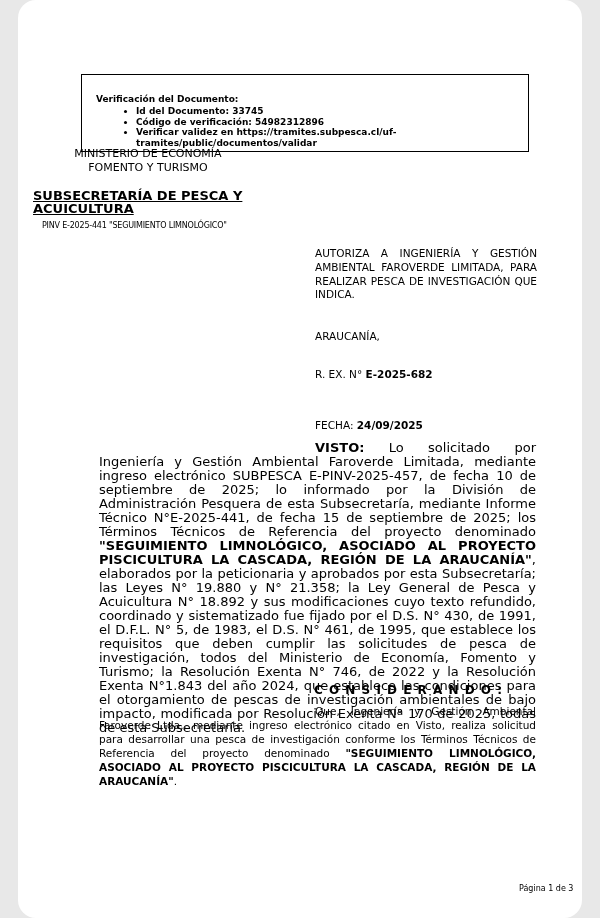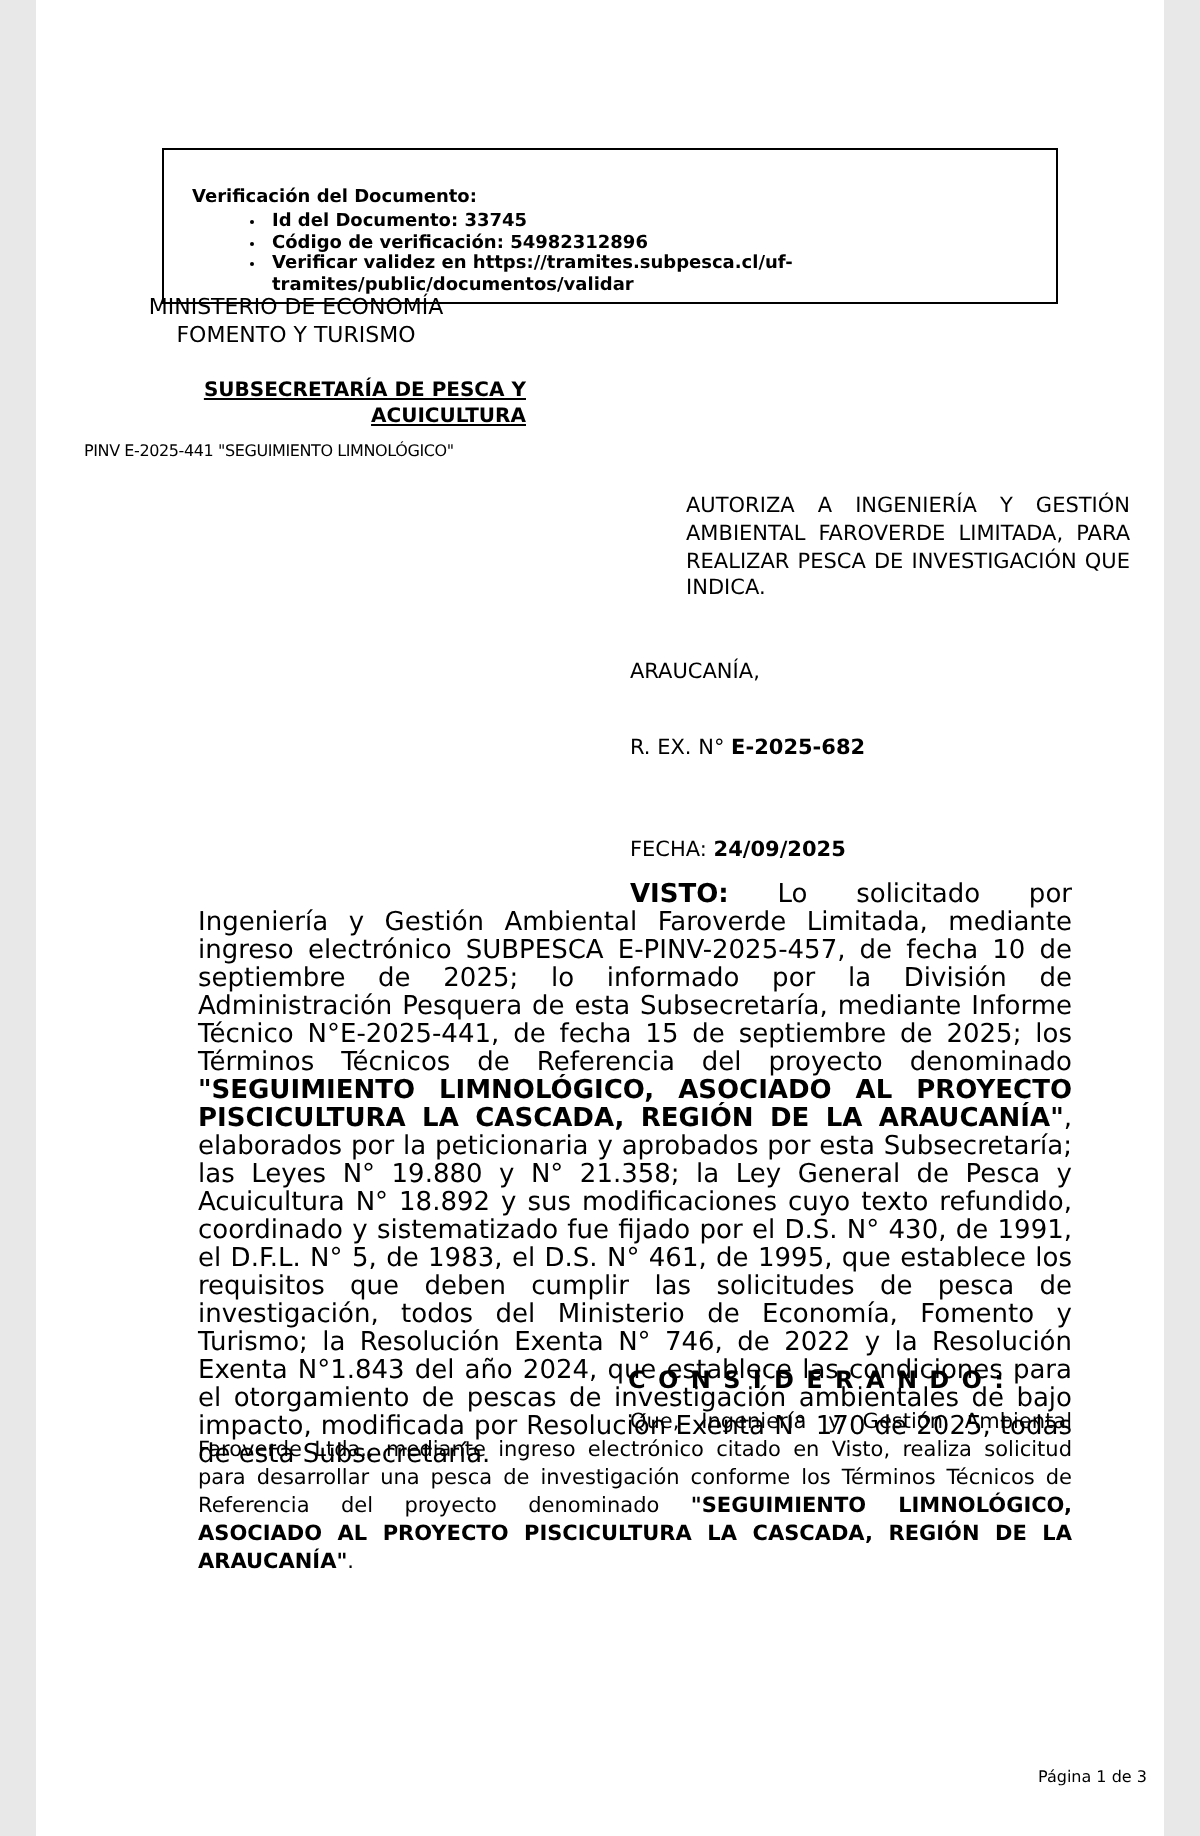--- a/index.html
+++ b/index.html
@@ -4,50 +4,51 @@
 <style>
   html,body{margin:0;padding:0;background:#e8e8e8;}
   .page{
     position:relative;
     width:564px;height:918px;
     background:#ffffff;
     color:#000000;
     font-family:"DejaVu Sans","Liberation Sans",sans-serif;
     margin:0 auto;
     overflow:hidden;
+    border-radius:18px;
   }
   
   .ver-box{
     position:absolute;left:63px;top:74px;width:432px;height:57px;
     border:1px solid #000;
     overflow:hidden;
     padding:19px 0 0 14px;
     font-size:9px;font-weight:bold;line-height:11px;
   }
   .ver-box ul{margin:1px 0 0 0;padding:0 0 0 40px;list-style:disc;}
   .ver-box li{line-height:10.5px;font-size:9px;}
   .ver-url{text-decoration:none;color:#000;}
   
   .ministry{
     position:absolute;left:15px;top:147px;width:230px;
     text-align:center;font-size:11px;line-height:13.5px;
   }
   .department{
     position:absolute;left:15px;top:189px;width:230px;
-    text-align:right;font-size:10px;line-height:13px;font-weight:bold;
+    text-align:left;font-size:13px;line-height:13px;font-weight:bold;
   }
   .department .u{text-decoration:underline;}
   .project-ref{
     position:absolute;left:24px;top:221px;
     font-size:8px;letter-spacing:-0.2px;
   }
   
   .subject{
     position:absolute;left:297px;top:247px;width:222px;
-    font-size:10.5px;line-height:13.8px;text-align:justify;margin-left:28px;
+    font-size:10.5px;line-height:13.8px;text-align:justify;
   }
   .city{position:absolute;left:297px;top:330px;font-size:10.5px;}
   .rex{position:absolute;left:297px;top:368px;font-size:10.5px;}
   .fecha{position:absolute;left:297px;top:419px;font-size:10.5px;}
   .b{font-weight:bold;}
   
   .visto{
     position:absolute;left:81px;top:441px;width:437px;
     font-size:13px;line-height:14px;text-align:justify;
     text-indent:216px;margin:0;

